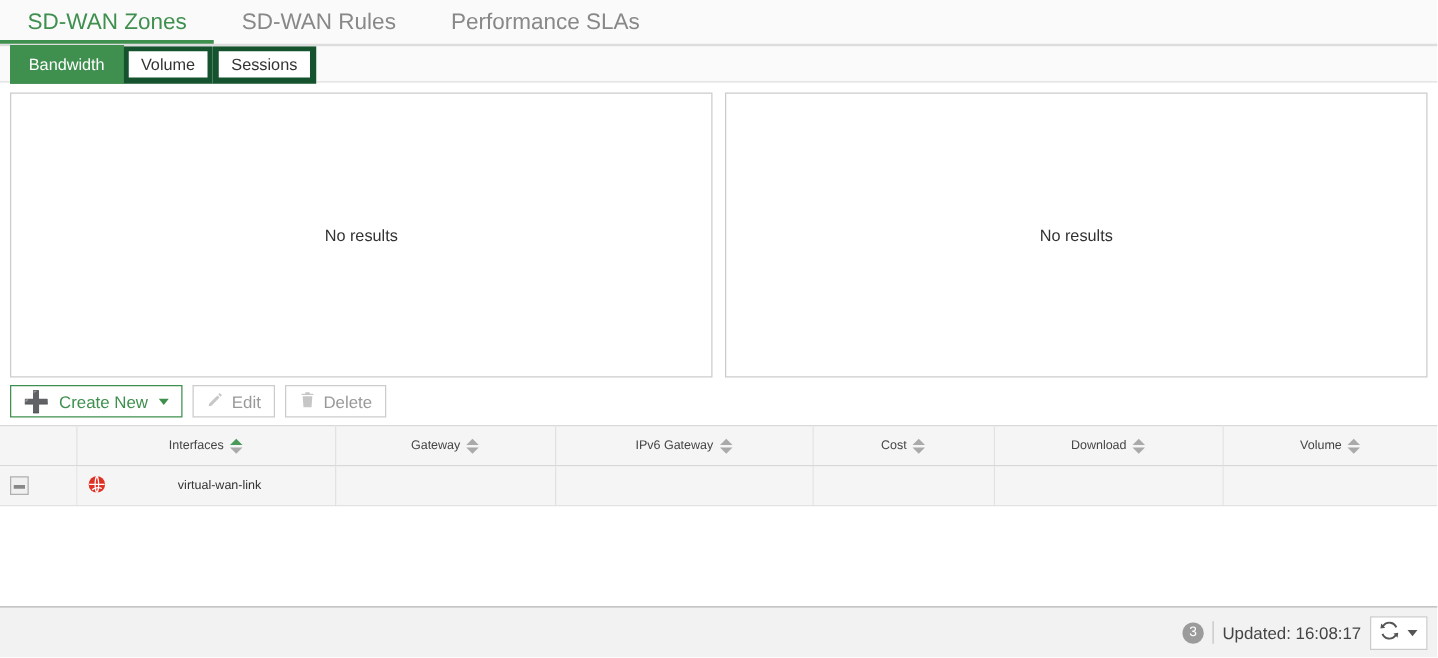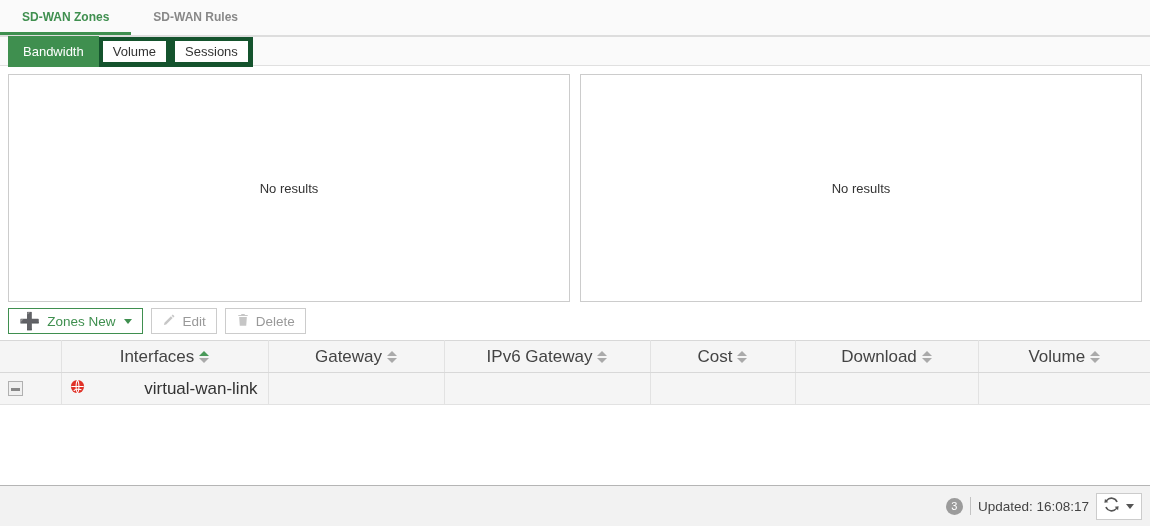--- a/index.html
+++ b/index.html
@@ -21,26 +21,25 @@
   .top-tabs {
     height: 35px;
     display: flex;
     align-items: flex-start;
     background: #fafafa;
     border-bottom: 2px solid #dddddd;
     position: relative;
   }
   .top-tab {
     padding: 7px 22px 8px 22px;
-    font-size: 12px;
+    font-size: 18px;
     color: #888888;
     cursor: pointer;
     white-space: nowrap;
     line-height: 20px;
-    font-weight: bold;
   }
   .top-tab.active {
     color: #3f8f4f;
     border-bottom: 3px solid #3f8f4f;
     margin-bottom: -2px;
     padding-bottom: 5px;
   }
 
   
   .subtab-bar {
@@ -136,21 +135,21 @@
     border-top: 5px solid currentColor;
     margin-left: 3px;
   }
   .icon-pencil, .icon-trash { opacity: 0.55; }
 
   
   table.grid {
     width: 1150px;
     border-collapse: collapse;
     table-layout: fixed;
-    font-size: 17px;
+    font-size: 10px;
     padding-left: 11px;
   }
   table.grid th {
     background: #f5f5f5;
     border-top: 1px solid #d8d8d8;
     border-bottom: 1px solid #d8d8d8;
     border-right: 1px solid #e2e2e2;
     height: 31px;
     font-weight: normal;
     color: #444444;
@@ -279,41 +278,42 @@
     cursor: pointer;
     color: #555555;
   }
 </style>
 </head>
 <body>
 
 <div class="top-tabs">
   <div class="top-tab active">SD-WAN Zones</div>
   <div class="top-tab">SD-WAN Rules</div>
+  <div class="top-tab">Performance SLAs</div>
 </div>
 
 <div class="subtab-bar">
   <div class="subtab active">Bandwidth</div>
   <div class="subtab">Volume</div>
   <div class="subtab">Sessions</div>
 </div>
 
 <div class="panels">
   <div class="panel">
     <span class="panel-empty-text">No results</span>
   </div>
   <div class="panel">
     <span class="panel-empty-text">No results</span>
   </div>
 </div>
 
 <div class="toolbar">
   <div class="btn btn-create">
     <span class="plus-icon">➕</span>
-    <span>Zones New</span>
+    <span>Create New</span>
     <span class="caret-down"></span>
   </div>
 
   <div class="btn">
     <span class="icon-pencil">
       <svg width="14" height="14" viewBox="0 0 16 16">
         <path d="M12.3 1.7l2 2-1.3 1.3-2-2zM10.2 3.8l2 2-7.4 7.4-2.6.6.6-2.6z" fill="#999999"></path>
       </svg>
     </span>
     <span>Edit</span>

